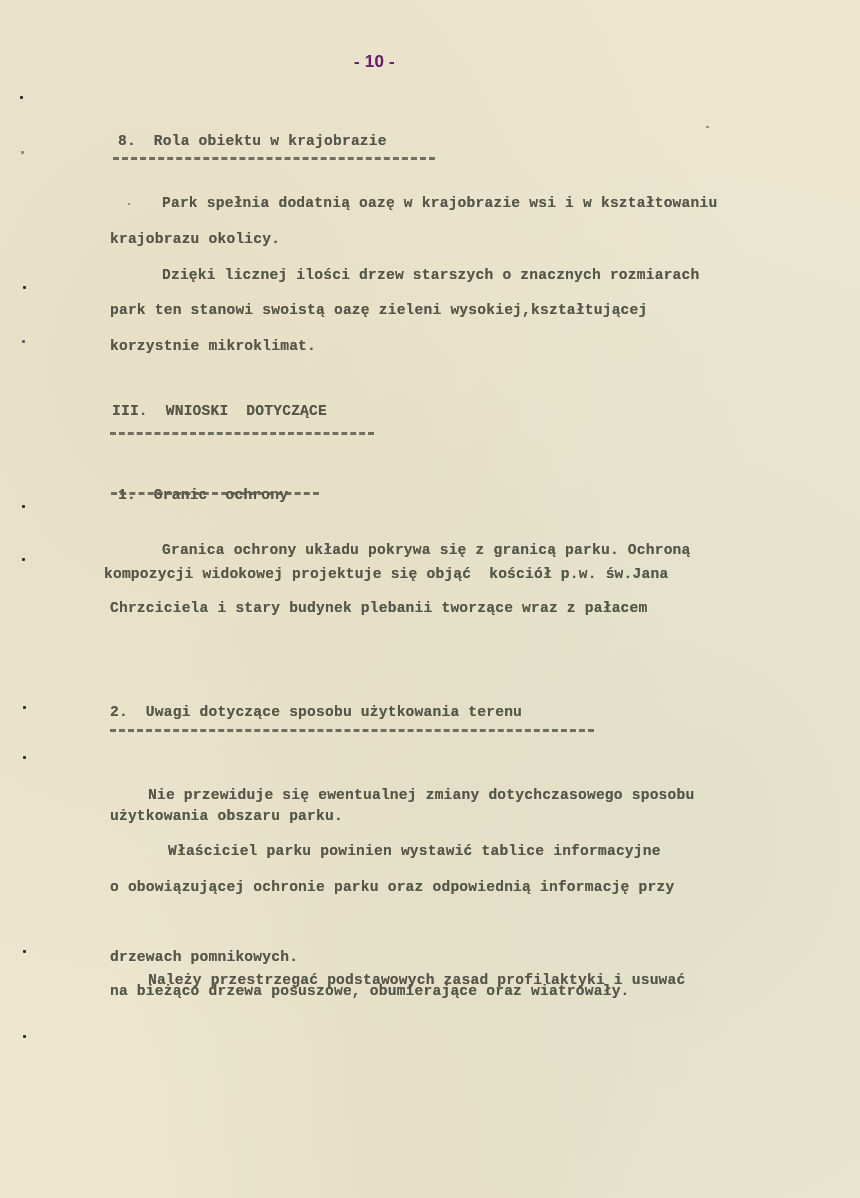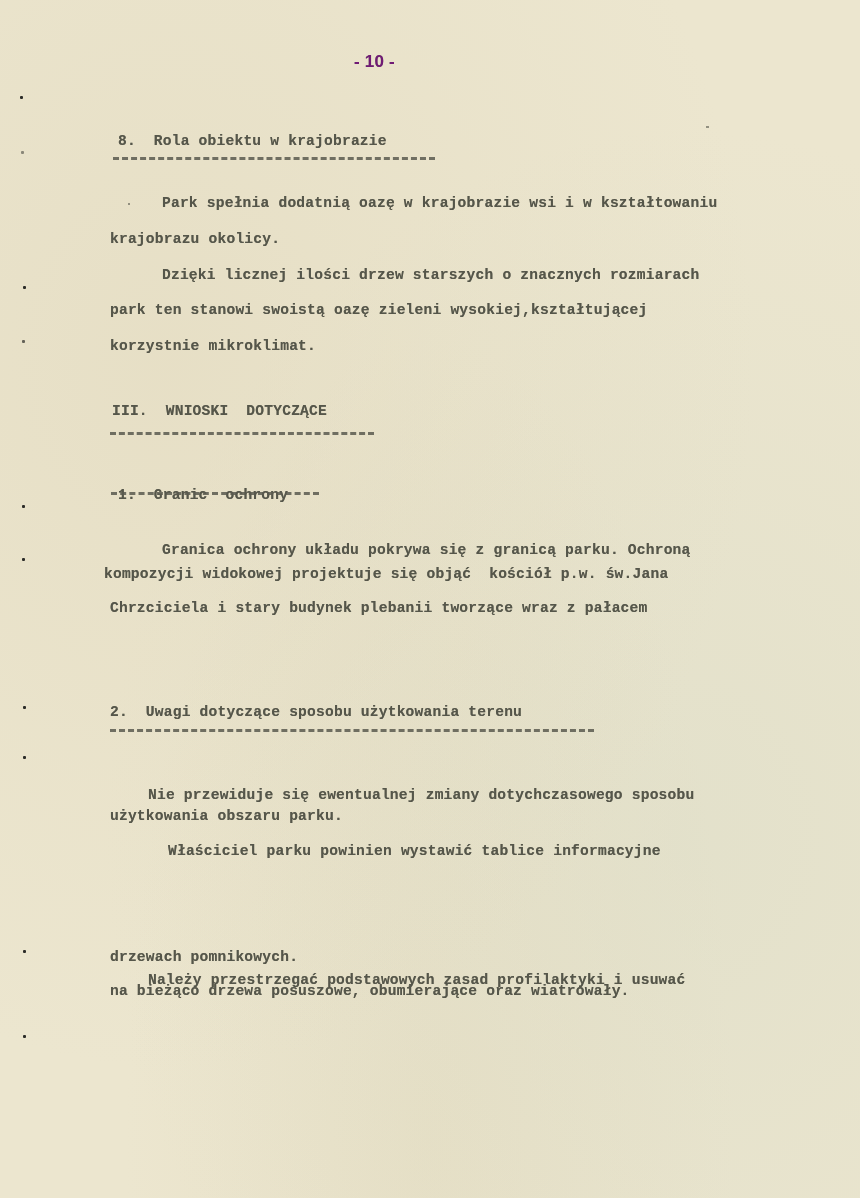--- a/index.html
+++ b/index.html
@@ -63,20 +63,21 @@
   <div class="t" style="left:162px; top:542px;">Granica ochrony układu pokrywa się z granicą parku. Ochroną</div>
   <div class="t" style="left:104px; top:566px;">kompozycji widokowej projektuje się objąć  kościół p.w. św.Jana</div>
   <div class="t" style="left:110px; top:600px;">Chrzciciela i stary budynek plebanii tworzące wraz z pałacem</div>
 
   <div class="t" style="left:110px; top:704px;">2.  Uwagi dotyczące sposobu użytkowania terenu</div>
   <div class="ul" style="left:110px; top:729px; width:484px;"></div>
 
   <div class="t" style="left:148px; top:774px;margin-top:13px;">Nie przewiduje się ewentualnej zmiany dotychczasowego sposobu</div>
   <div class="t" style="left:110px; top:808px;">użytkowania obszaru parku.</div>
   <div class="t" style="left:148px; top:843px;margin-left:20px;">Właściciel parku powinien wystawić tablice informacyjne</div>
+  <div class="t" style="left:110px; top:879px;">o obowiązującej ochronie parku oraz odpowiednią informację przy</div>
   <div class="t" style="left:110px; top:913px;margin-top:36px;">drzewach pomnikowych.</div>
   <div class="t" style="left:148px; top:972px;text-align:right;">Należy przestrzegać podstawowych zasad profilaktyki i usuwać</div>
   <div class="t" style="left:110px; top:983px;">na bieżąco drzewa posuszowe, obumierające oraz wiatrowały.</div>
 
   <div class="mark" style="left:20px; top:96px;"></div>
   <div class="mark" style="left:21px; top:151px; opacity:0.5;"></div>
   <div class="mark" style="left:23px; top:286px;"></div>
   <div class="mark" style="left:22px; top:340px; opacity:0.7;"></div>
   <div class="mark" style="left:22px; top:505px;"></div>
   <div class="mark" style="left:22px; top:558px;"></div>

